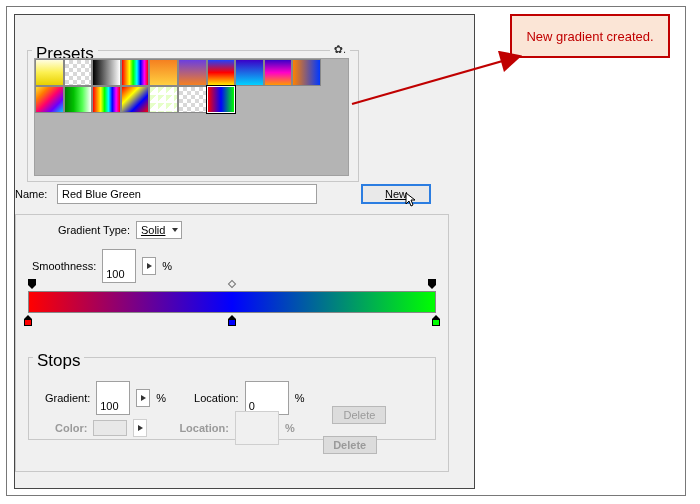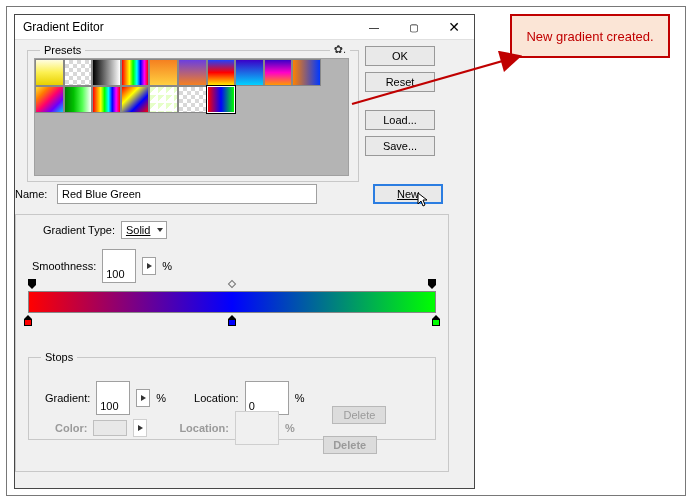--- a/index.html
+++ b/index.html
@@ -5,32 +5,32 @@
   * { box-sizing: border-box; font-family: "Segoe UI", Tahoma, sans-serif; font-size: 11px; }
   body { margin: 0; background: #fff; width: 700px; height: 504px; position: relative; }
   .outer-frame { position:absolute; left:6px; top:6px; width:680px; height:490px; border:1px solid #787878; }
   .window { position: absolute; left: 14px; top: 14px; width: 461px; height: 475px; border: 1px solid #474747; background: #f0f0f0; }
   .titlebar { height: 25px; display:flex; align-items:center; background:#fff; border-bottom:1px solid #e0e0e0; }
   .title { padding-left:8px; flex:1; font-size:12px; color:#000; }
   .winbtns { display:flex; height:100%; }
   .winbtn { width:40px; display:flex; align-items:center; justify-content:center; font-size:10px; color:#000; }
   .client { position:absolute; left:0; top:25px; right:0; bottom:0; padding:10px 12px; }
   .fieldset { border:1px solid #c8c8c8; position:relative; margin:0; padding:0; }
-  .legend { position:absolute; top:-7px; left:12px; background:#f0f0f0; padding:0 4px; font-size:11px; color:#000; }
+  .legend { position:absolute; top:-7px; left:4px; background:#f0f0f0; padding:0 4px; font-size:17px; color:#000; }
   .presets-box { height:132px; }
   .gear { position:absolute; top:-8px; right:8px; background:#f0f0f0; padding:0 4px; font-size:11px; color:#333; }
   .presets-inner { position:absolute; left:6px; top:7px; width:315px; height:118px; border:1px solid #a0a0a0; background:#b4b4b4; overflow:hidden; }
   .swrow { display:flex; }
   .sw { width:28.6px; height:27px; border:1px solid #888; background:#ccc; }
   .sidebtns { position:absolute; left:350px; top:6px; width:70px; display:flex; flex-direction:column; gap:6px; }
   .btn { height:20px; border:1px solid #999; background:#e9e9e9; text-align:center; line-height:18px; cursor:default; }
   .namerow { position:absolute; left:0; top:144px; width:100%; display:flex; align-items:center; gap:6px; }
   .namerow label { width:36px; display:inline-block; }
   .nameinput { flex:0 0 260px; height:20px; border:1px solid #a0a0a0; background:#fff; padding:0 4px; line-height:18px; }
-  .newbtn { margin-left:50px; width:70px; height:20px; border:2px solid #2b7de1; background:#e9e9e9; text-align:center; line-height:16px; position:relative; color:#000; text-decoration:underline; text-decoration-color:#000; }
+  .newbtn { margin-left:38px; width:70px; height:20px; border:2px solid #2b7de1; background:#e9e9e9; text-align:center; line-height:16px; position:relative; color:#000; text-decoration:underline; text-decoration-color:#000; }
   .grad-sec { position:absolute; left:0; top:174px; width:434px; height:258px; }
   .row { display:flex; align-items:center; gap:6px; }
   .select { border:1px solid #a0a0a0; background:#fff; height:18px; padding:0 14px 0 4px; position:relative; display:inline-block; line-height:16px; min-width:46px;text-decoration:underline; }
   .select::after { content:""; position:absolute; right:3px; top:6px; border-left:3px solid transparent; border-right:3px solid transparent; border-top:4px solid #333; }
   .numbox { border:1px solid #a0a0a0; background:#fff; height:18px; width:34px; padding:16px 3px; line-height:16px; display:inline-block; }
   .play { border:1px solid #a0a0a0; background:#fff; height:18px; width:14px; display:inline-flex; align-items:center; justify-content:center; }
   .play::before { content:""; border-left:5px solid #333; border-top:3px solid transparent; border-bottom:3px solid transparent; }
   .gradbar-wrap { position:relative; margin:6px 6px 0 6px; height:52px; }
   .topstop, .botstop { position:absolute; width:10px; height:10px; }
   .topstop { top:0; }
@@ -53,28 +53,20 @@
     linear-gradient(-45deg,transparent 75%,#d8d8d8 75%);
     background-size:8px 8px; background-position:0 0,0 4px,4px -4px,-4px 0; background-color:#fff; }
   .cursor { position:absolute; pointer-events:none; }
 </style>
 </head>
 <body>
 
 <div class="outer-frame"></div>
 
 <div class="window">
-  <div class="titlebar">
-    <div class="title">Gradient Editor</div>
-    <div class="winbtns">
-      <div class="winbtn">—</div>
-      <div class="winbtn">▢</div>
-      <div class="winbtn" style="font-size:14px;">✕</div>
-    </div>
-  </div>
 
   <div class="client">
 
     <div class="fieldset presets-box" style="width:332px;">
       <span class="legend">Presets</span>
       <span class="gear">✿.</span>
       <div class="presets-inner">
         <div class="swrow" id="swrow1">
             <div class="sw" style="background: linear-gradient(rgb(255, 253, 224), rgb(252, 240, 80), rgb(232, 208, 0));"></div>
             <div class="sw checker"></div>
@@ -93,41 +85,34 @@
             <div class="sw" style="background: linear-gradient(to right, rgb(0, 124, 0), rgb(0, 192, 0), rgb(83, 255, 83), rgb(255, 255, 255));"></div>
             <div class="sw" style="background: linear-gradient(to right, rgb(255, 0, 0), rgb(255, 128, 0), rgb(255, 255, 0), rgb(0, 255, 0), rgb(0, 255, 255), rgb(0, 0, 255), rgb(255, 0, 255), rgb(255, 0, 0));"></div>
             <div class="sw" style="background: linear-gradient(135deg, rgb(255, 0, 0), rgb(255, 255, 0), rgb(0, 0, 255), rgb(255, 0, 0));"></div>
             <div class="sw checker" style="background-image: linear-gradient(135deg, rgb(230, 255, 200) 40%, transparent 40%);"></div>
             <div class="sw checker"></div>
             <div class="sw" style="background: linear-gradient(to right, rgb(255, 0, 0), rgb(0, 0, 255), rgb(0, 255, 0)); border: 1px solid rgb(255, 255, 255); outline: rgb(0, 0, 0) solid 1px;"></div>
           </div>
       </div>
     </div>
 
-    <div class="sidebtns">
-      <div class="btn">OK</div>
-      <div class="btn">Reset</div>
-      <div style="height:6px"></div>
-      <div class="btn">Load...</div>
-      <div class="btn">Save...</div>
-    </div>
 
     <div class="namerow">
       <label>Name:</label>
       <div class="nameinput">Red Blue Green</div>
       <div class="newbtn">
         <span>New</span>
         <svg class="cursor" style="left:42px;top:6px;" width="14" height="16">
             <path d="M1 1 L1 12 L4 9 L6 14 L8 13 L6 8 L10 8 Z" fill="#fff" stroke="#000" stroke-width="1"></path>
           </svg>
       </div>
     </div>
 
     <div class="fieldset grad-sec">
-      <div class="row" style="position:absolute; left:27px; top:6px;">
+      <div class="row" style="position:absolute; left:42px; top:6px;">
         <span>Gradient Type:</span>
         <span class="select">Solid</span>
       </div>
       <div class="row" style="position:absolute; left:16px; top:34px;">
         <span>Smoothness:</span>
         <span class="numbox">100</span>
         <span class="play"></span>
         <span>%</span>
       </div>
 

